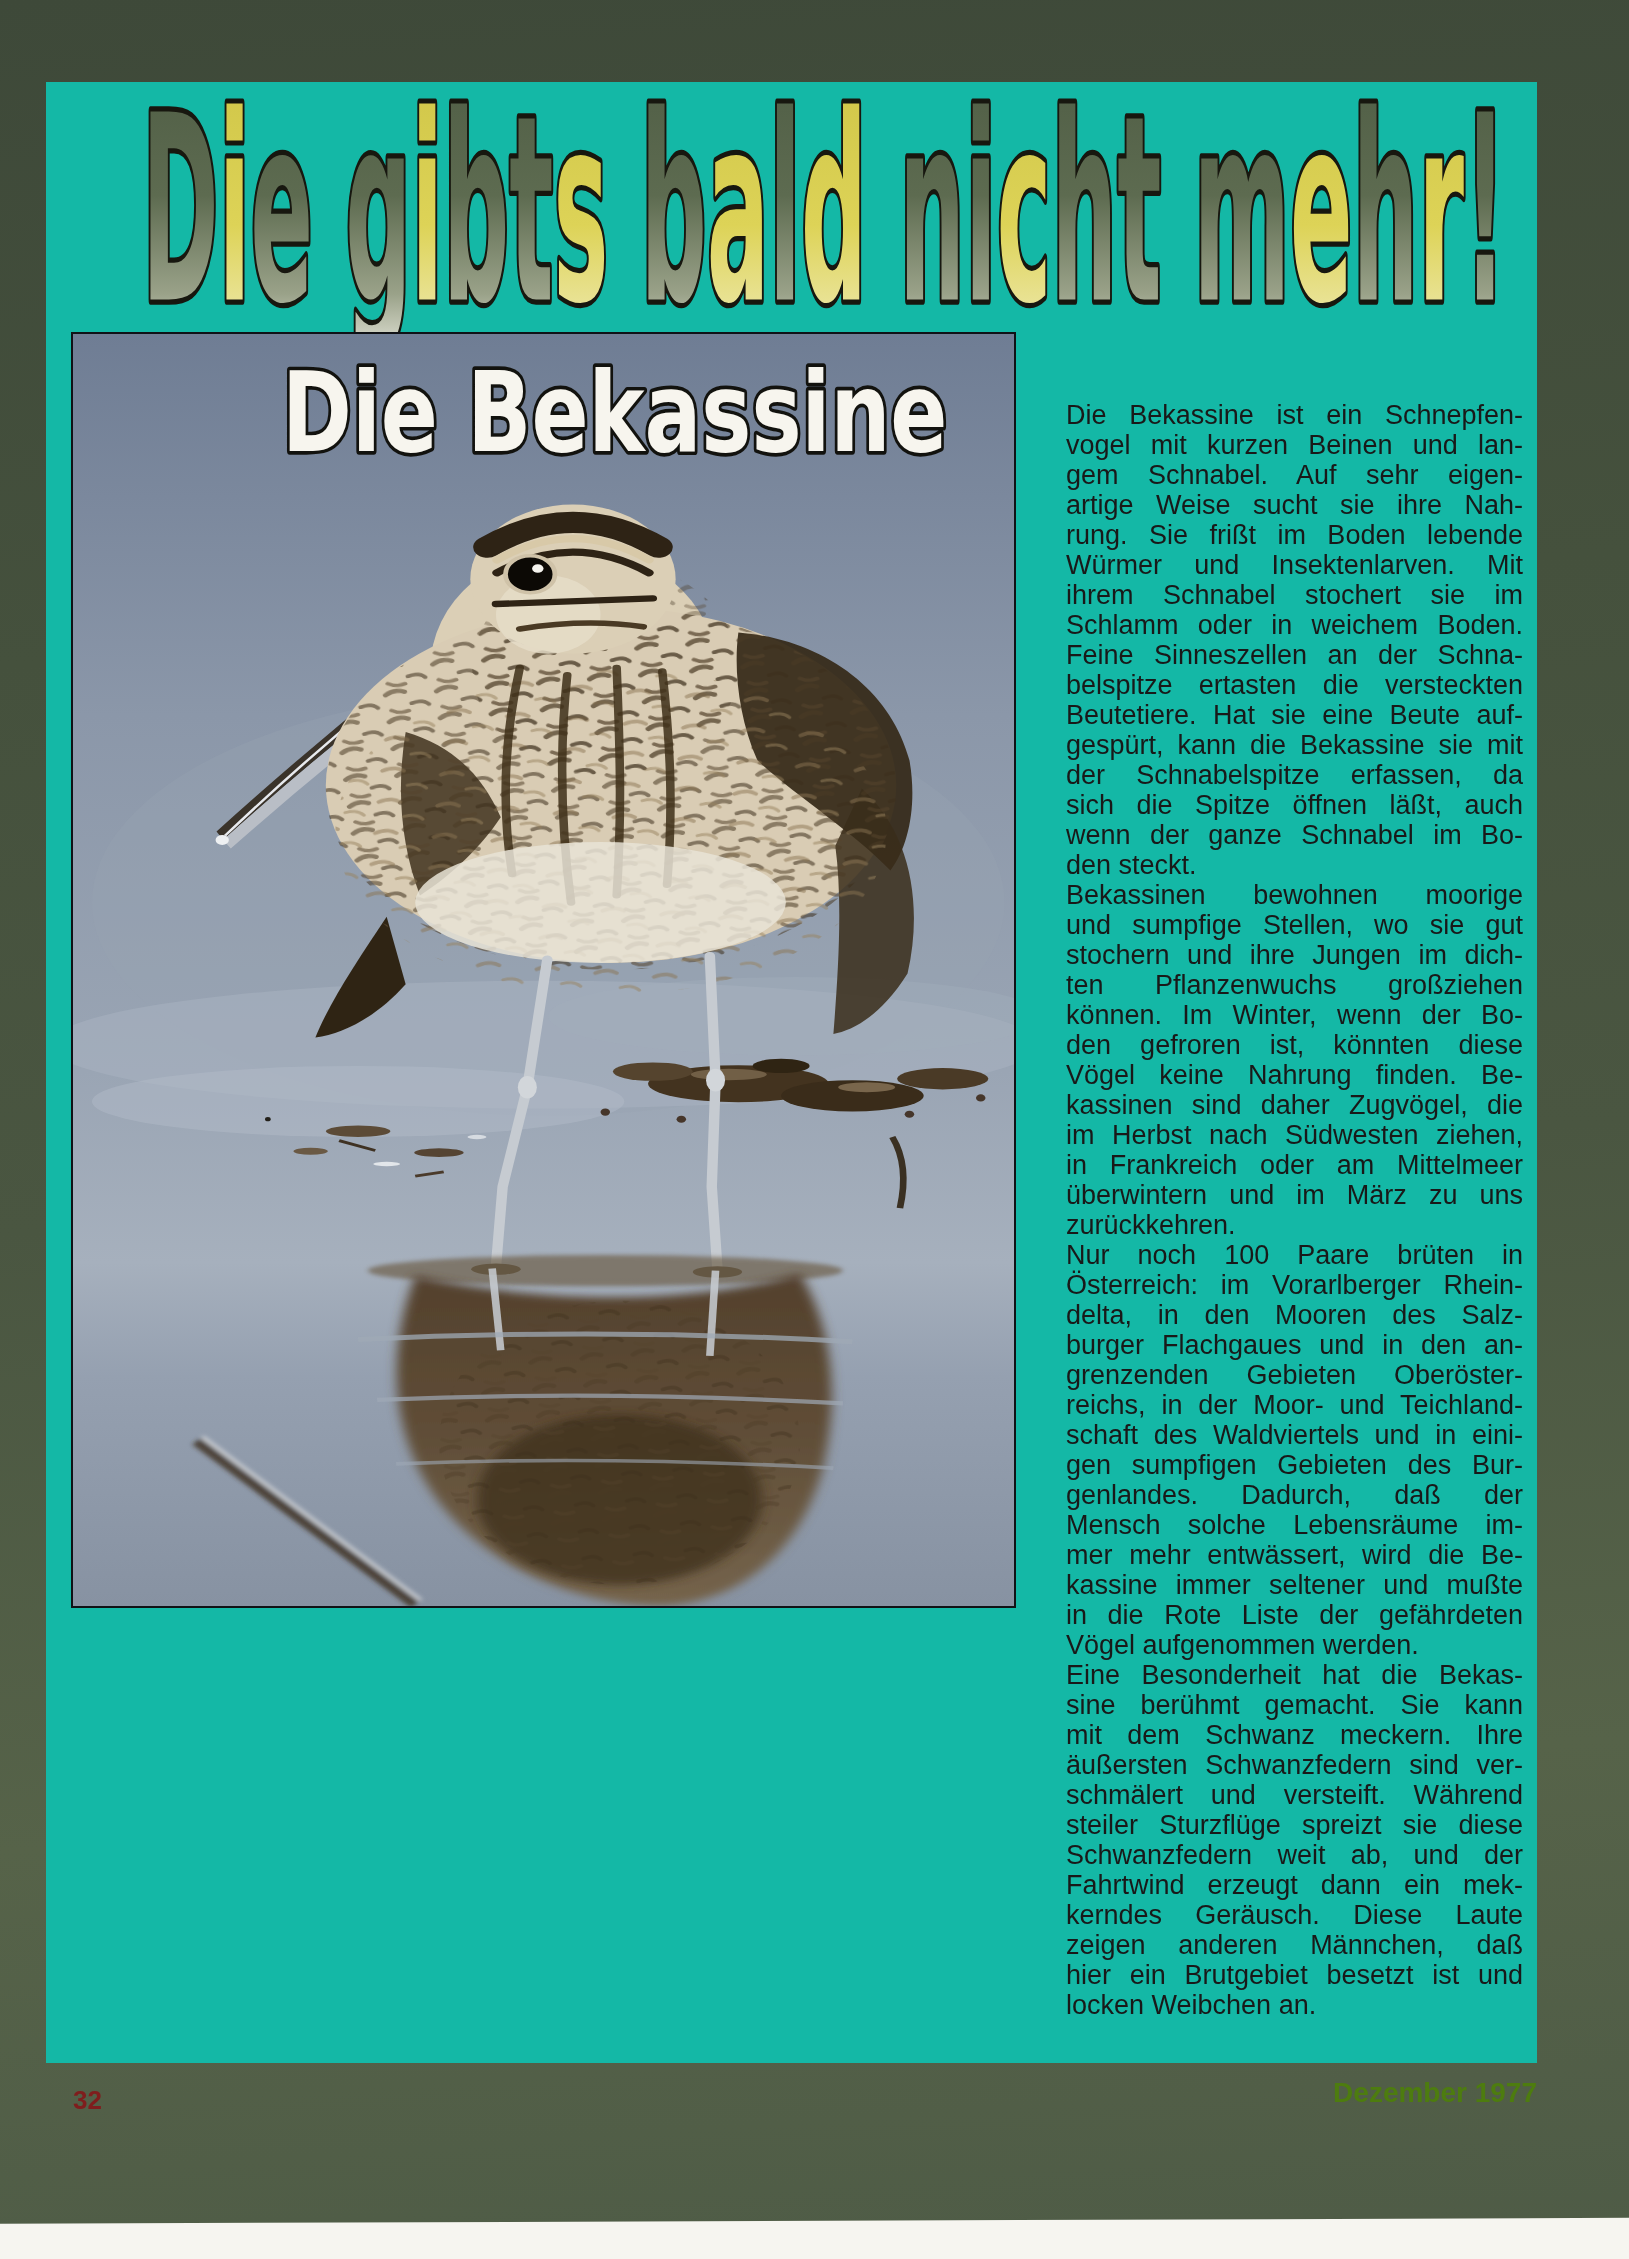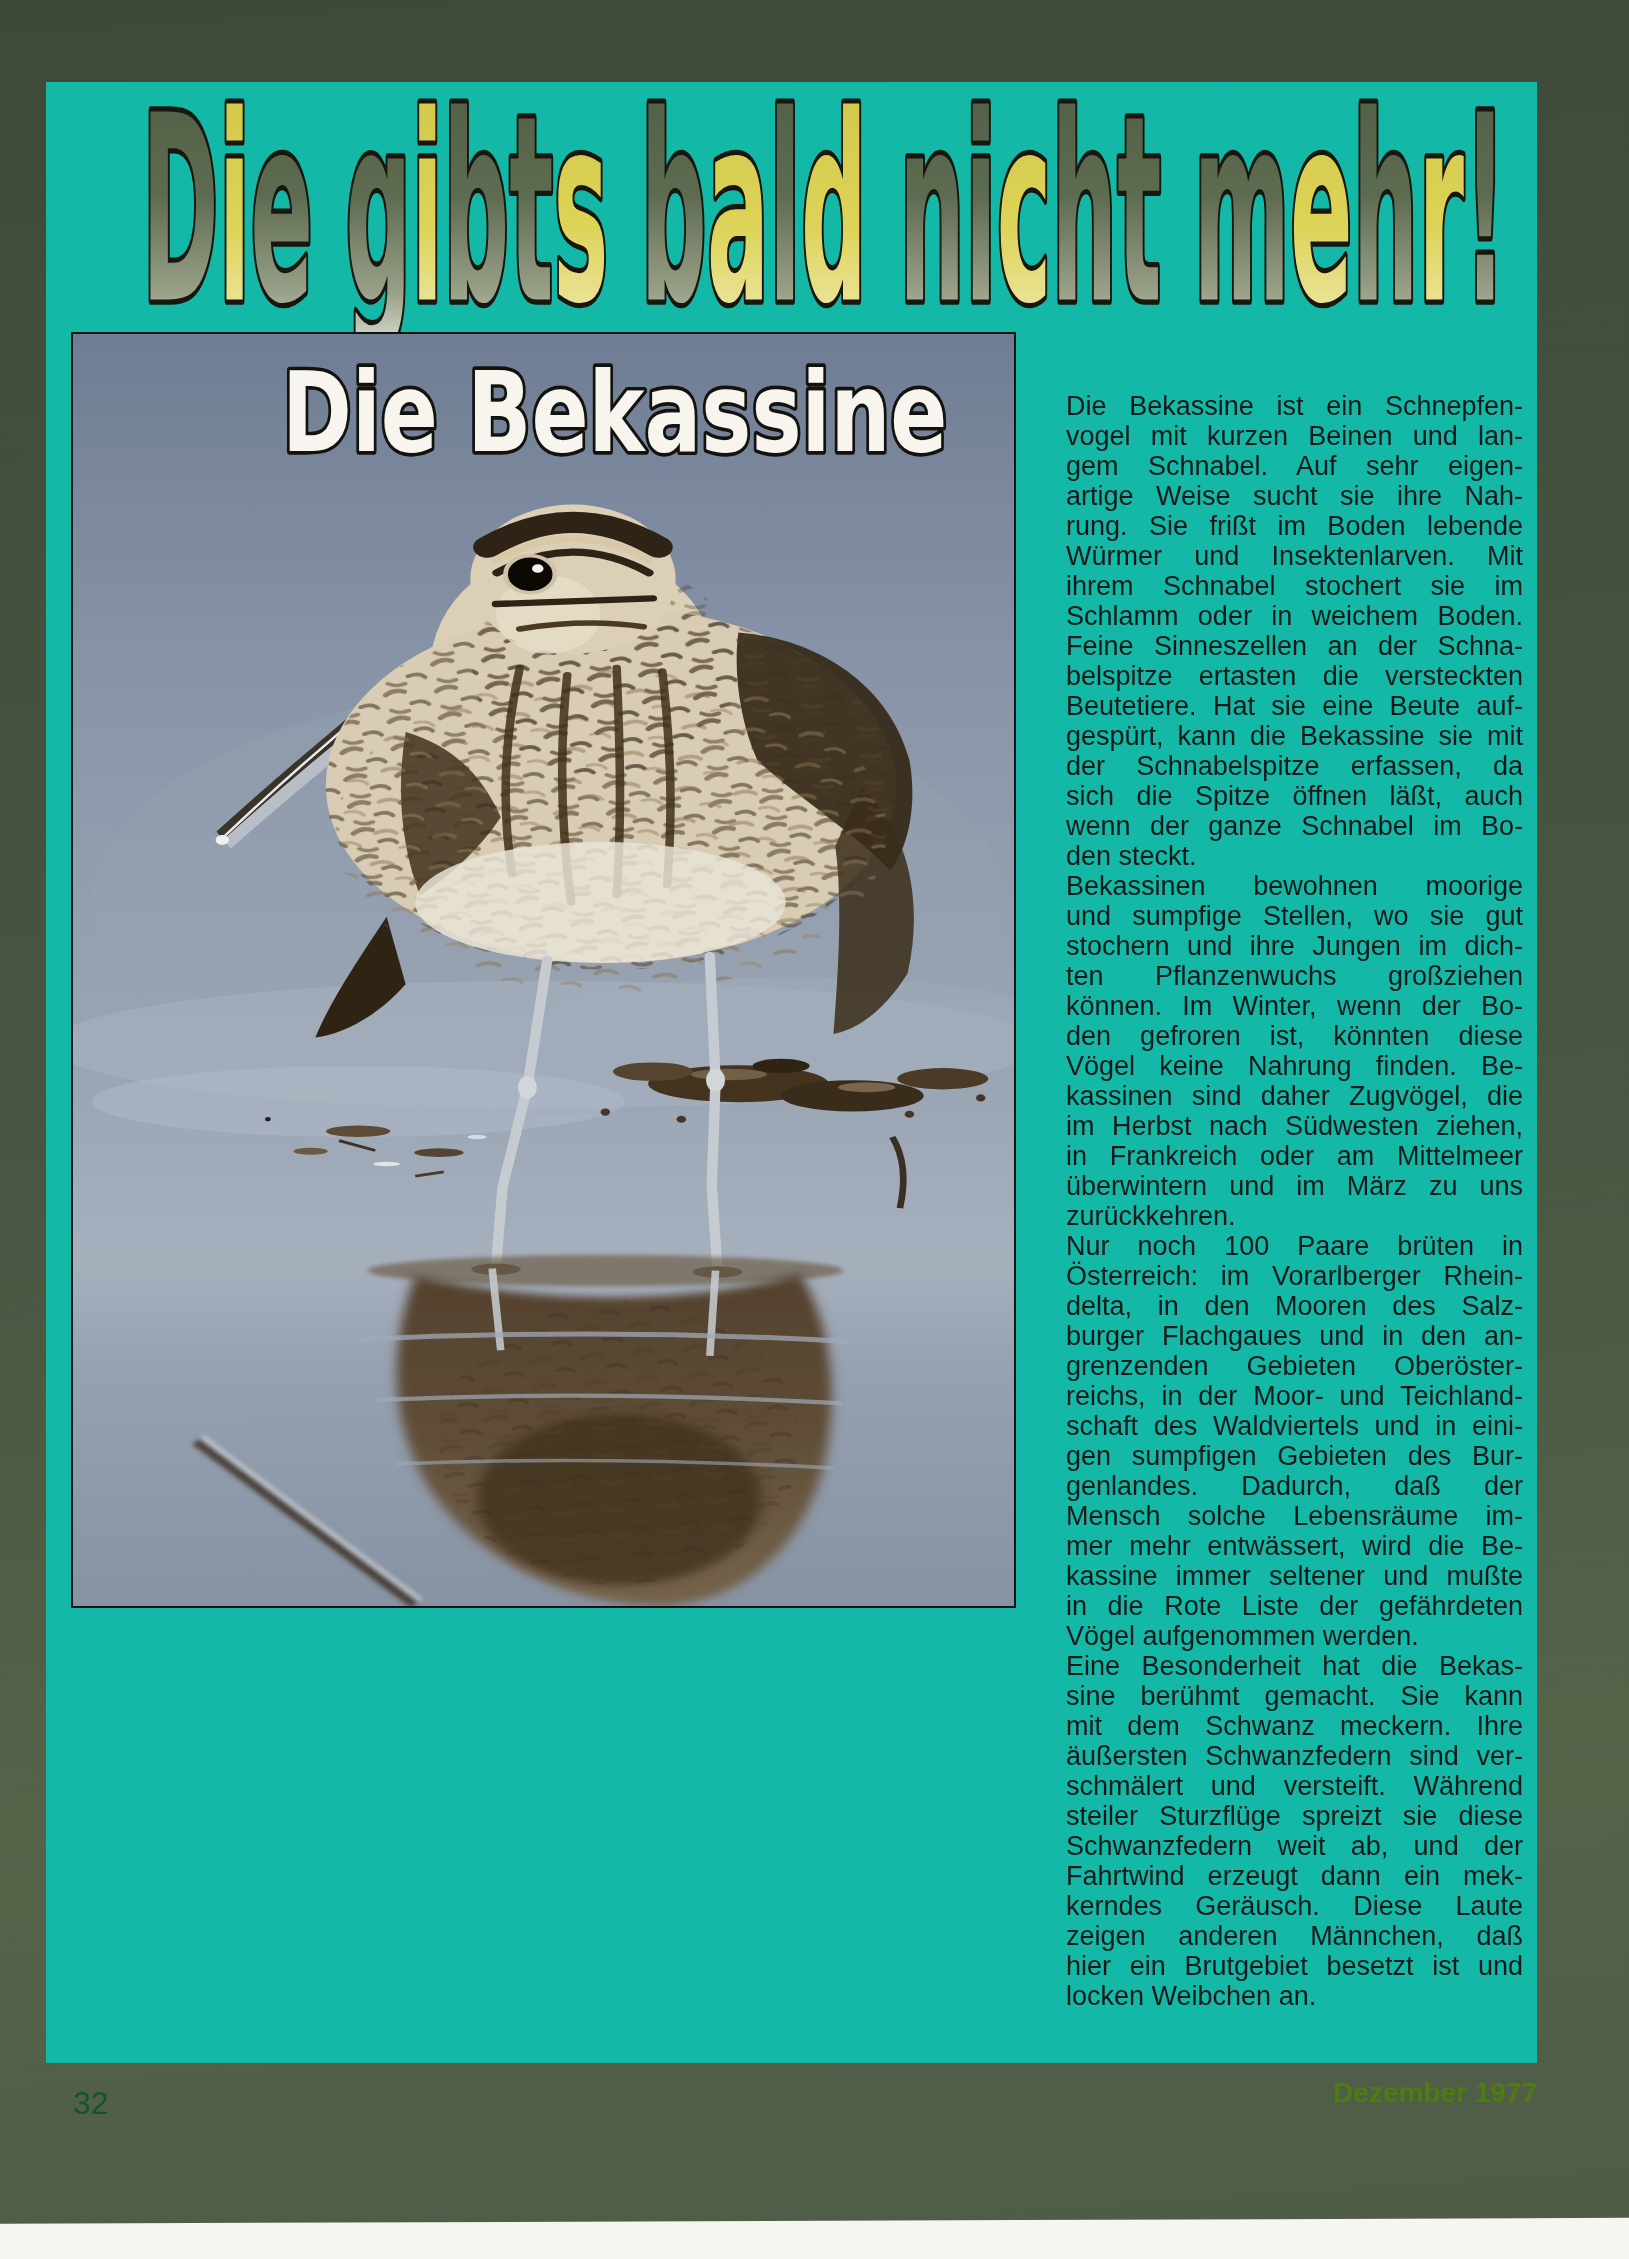--- a/index.html
+++ b/index.html
@@ -6,27 +6,27 @@
   .sheet{position:relative;width:1629px;height:2260px;overflow:hidden;
          font-family:"Liberation Sans",sans-serif;}
   .green-bg{position:absolute;inset:0;
     background:linear-gradient(176deg,#3e4939 0%,#45513d 28%,#4a5641 52%,#566349 78%,#4e5b46 100%);}
   .paper{position:absolute;left:46px;top:82px;width:1491px;height:1981px;
          background:#14b8a6;}
   .banner-svg{position:absolute;left:96px;top:5.8px;width:1368px;height:252px;overflow:visible;}
   .photo{position:absolute;left:25px;top:250px;width:945px;height:1276px;
          border:2.9px solid #101216;box-sizing:border-box;background:#8e99ab;}
   .photo svg{display:block;width:100%;height:100%;}
-  .column{position:absolute;left:1020px;top:309px;width:457px;
+  .column{position:absolute;left:1020px;top:318px;width:457px;
           font-size:27px;line-height:30px;color:#191919;}
   .column .para{margin:0;}
   .column .para.gap{}
   .column .line{text-align:justify;text-align-last:justify;}
   .column .line.last{text-align-last:left;}
-  .page-num{position:absolute;left:73px;top:2085px;font-size:32px;font-weight:normal;color:#14532d;}
+  .page-num{position:absolute;left:73px;top:2085px;font-size:26px;font-weight:bold;color:#7f1d1d;}
   .issue-date{position:absolute;right:92px;top:2077px;font-size:28px;font-weight:bold;color:#4d7c0f;}
   .bottom-strip{position:absolute;left:0;top:2217px;width:100%;height:42px;background:#f6f5f0;
     clip-path:polygon(0 16%,100% 2%,100% 100%,0 100%);}
   .headline-font{font-family:"DejaVu Sans",sans-serif;font-weight:bold;}
 </style>
 </head>
 <body>
 
 <div class="sheet">
   <div class="green-bg"></div>

